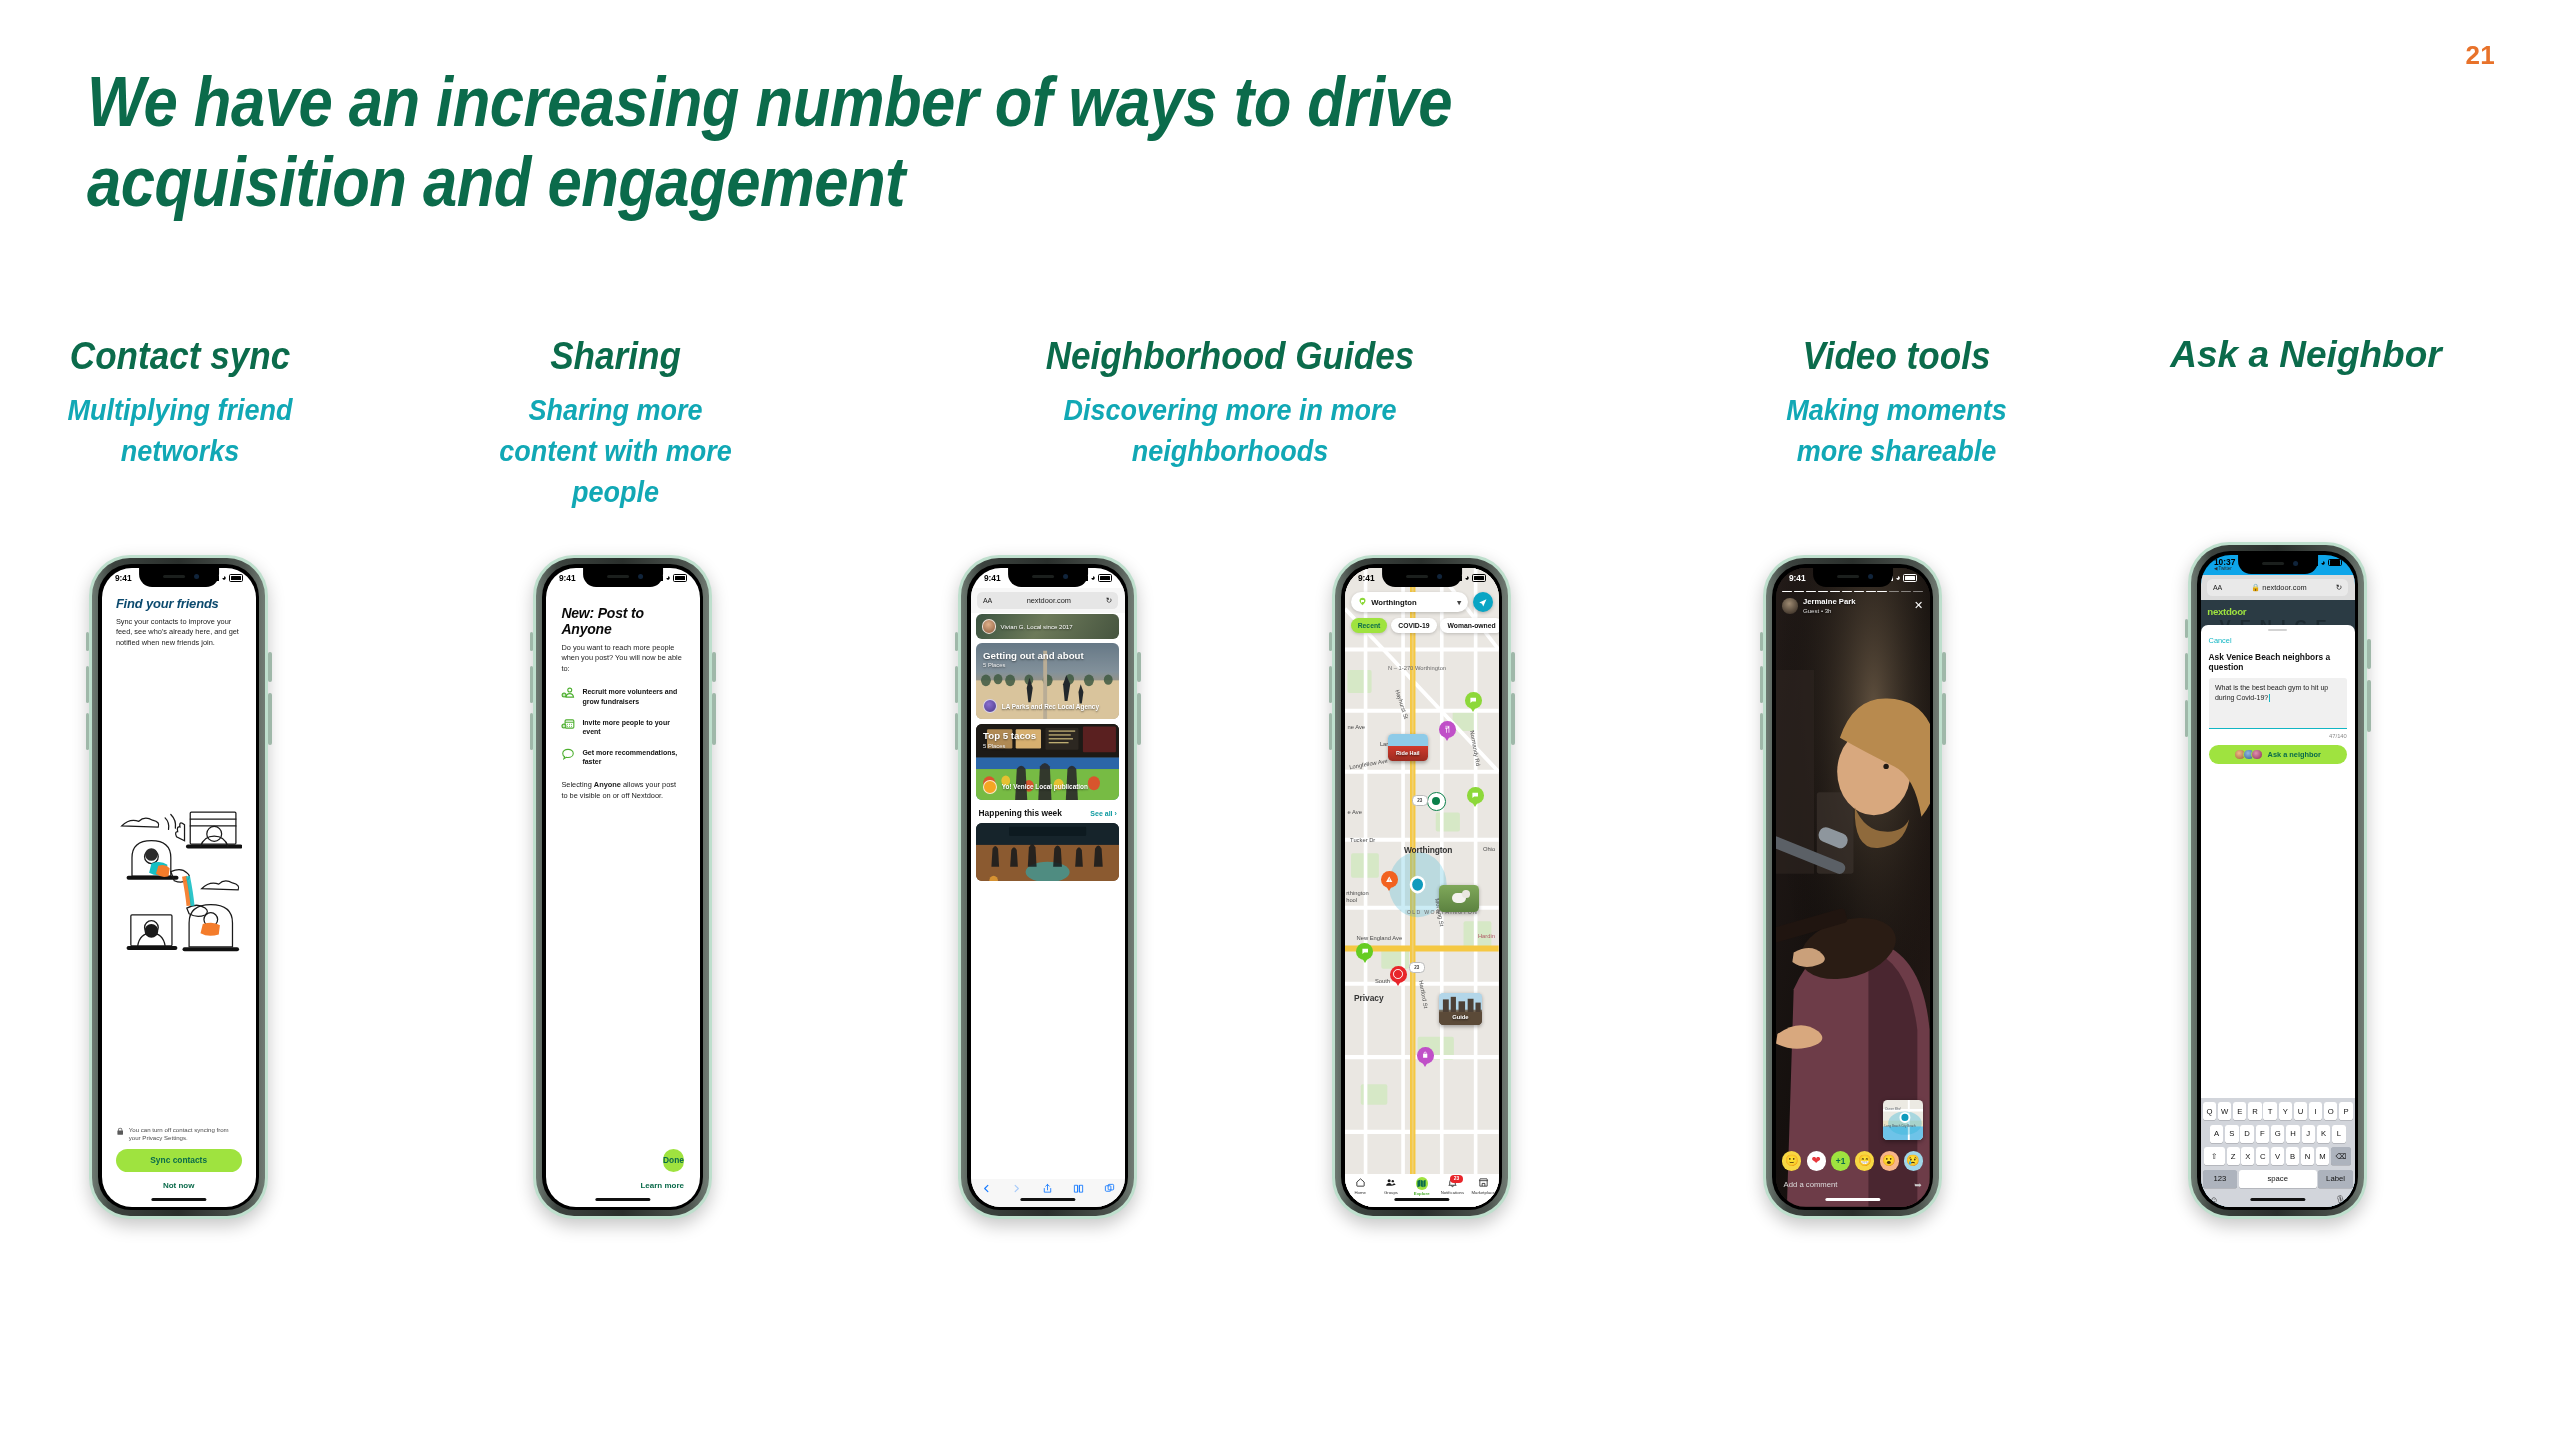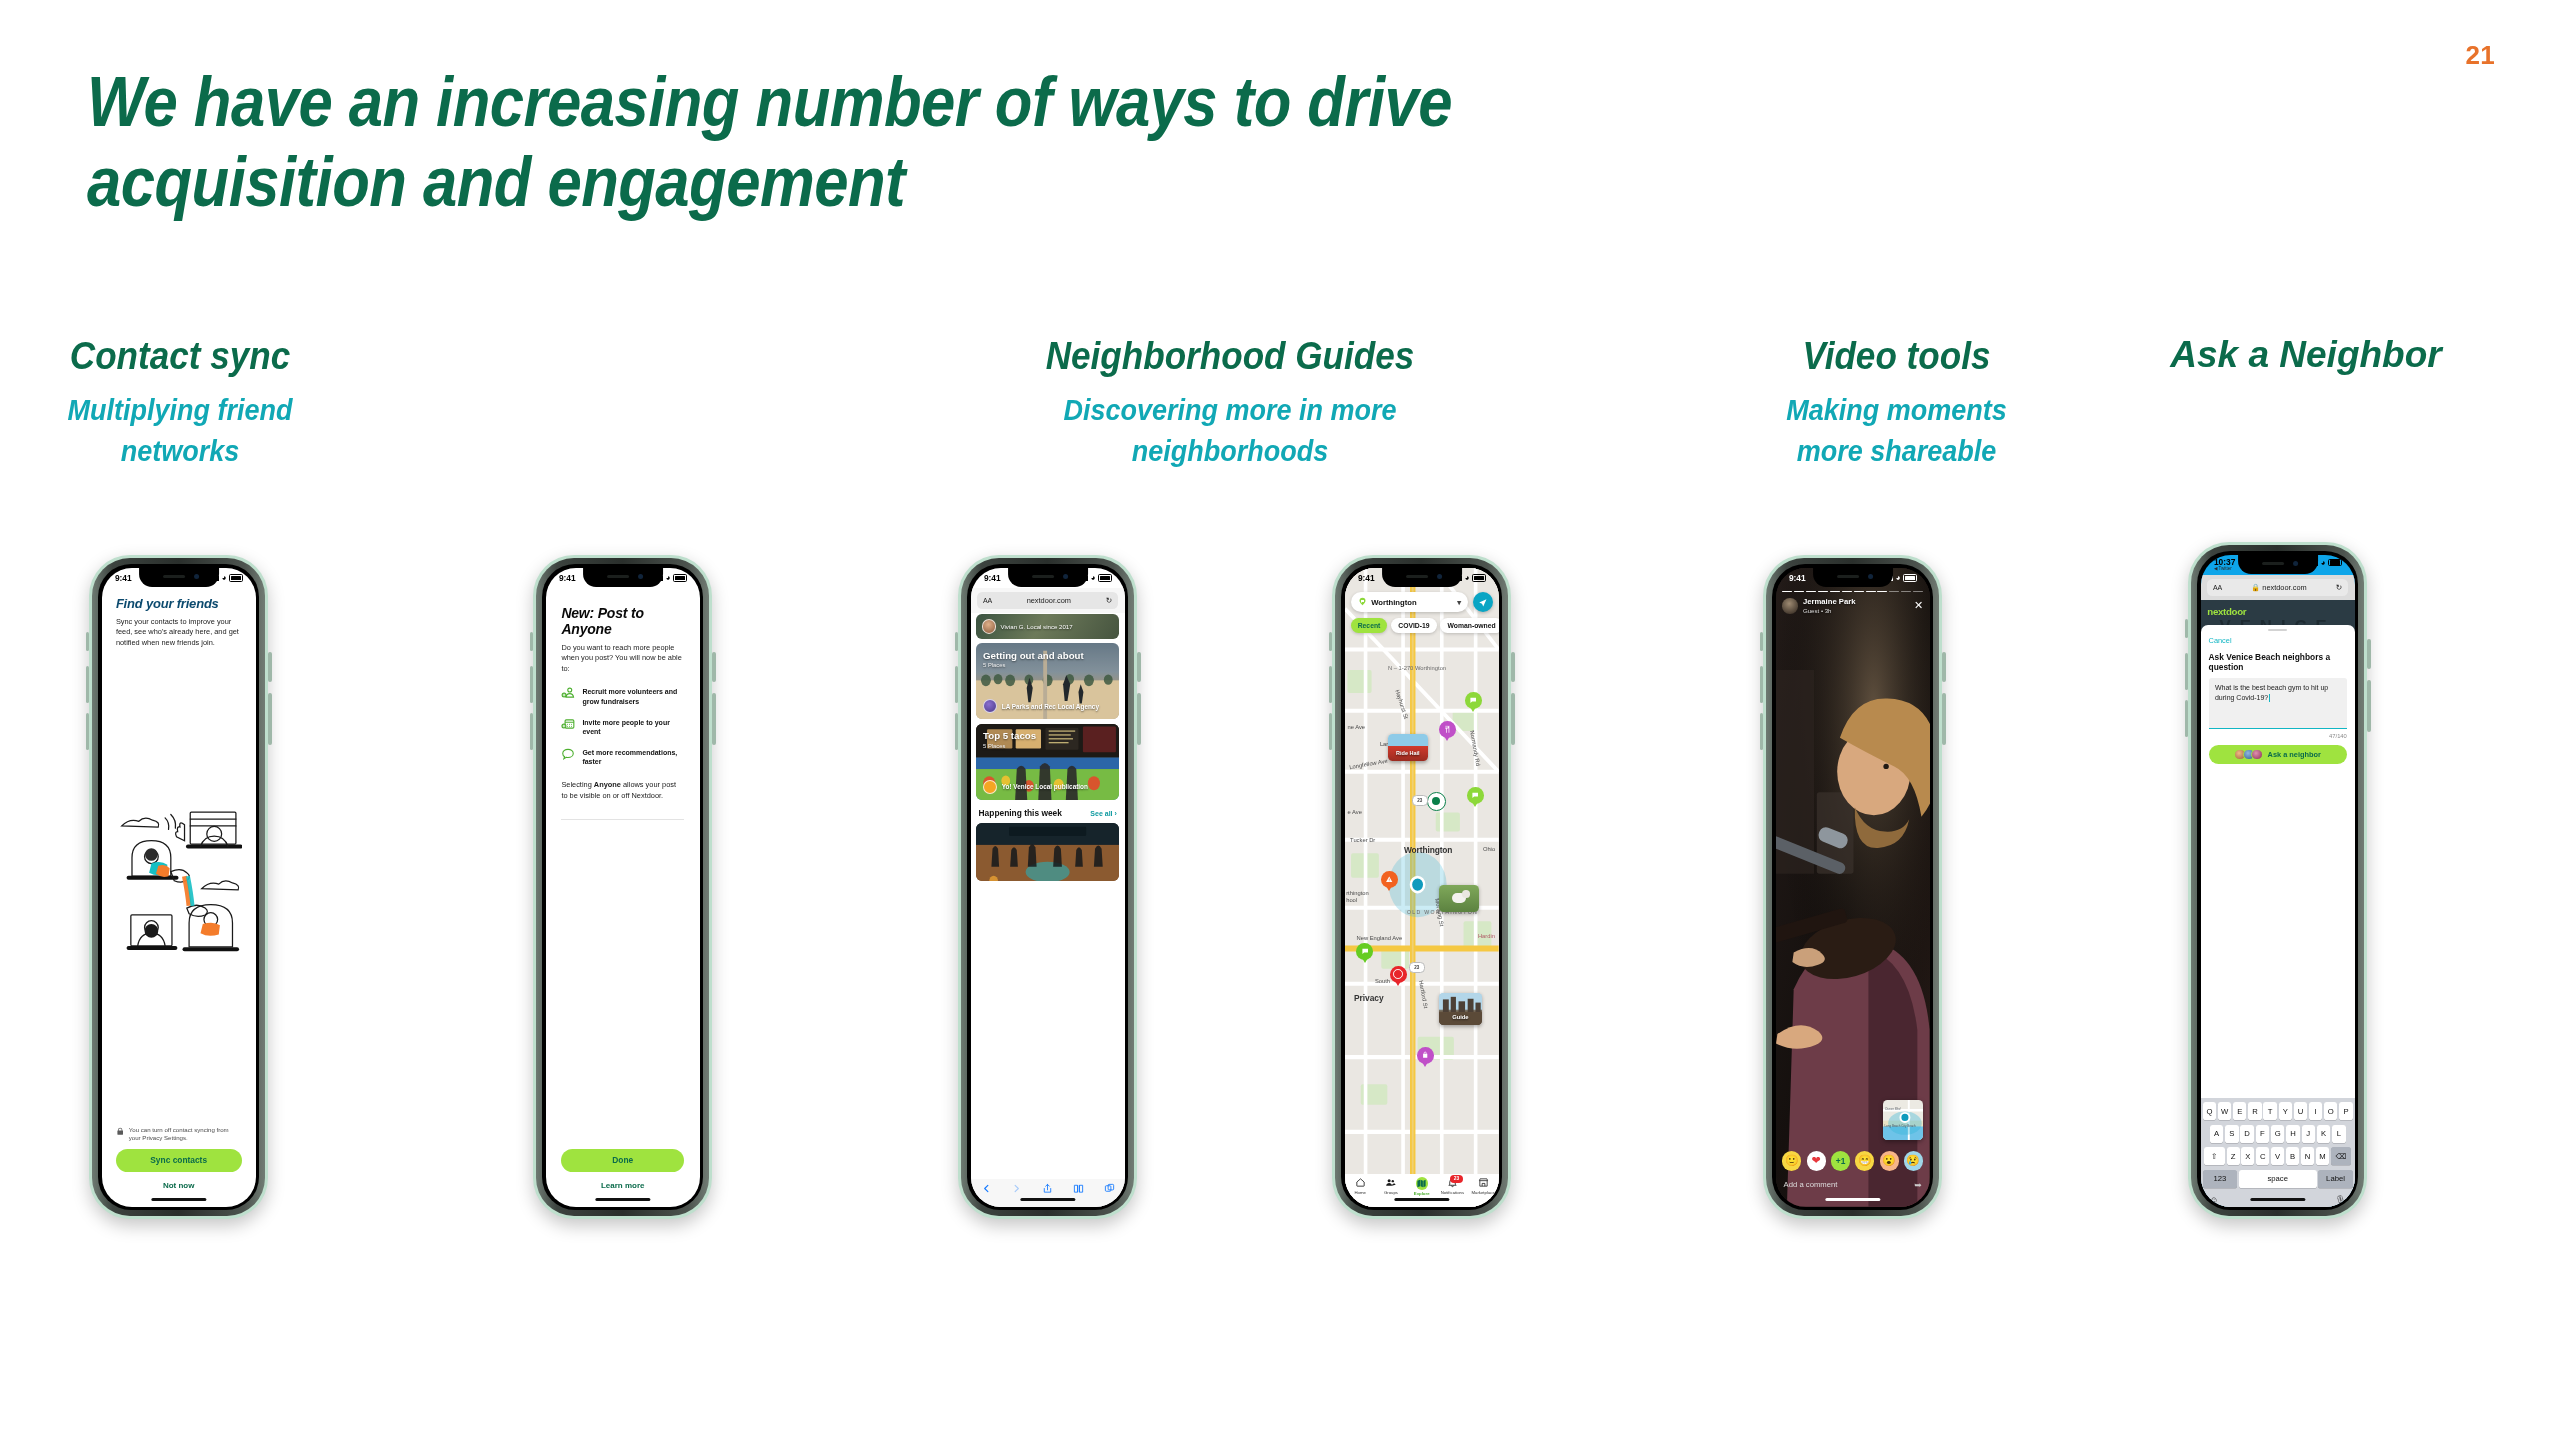--- a/index.html
+++ b/index.html
@@ -118,21 +118,21 @@
     background:#9fe33f;border-radius:14px;height:23px;
     display:flex;align-items:center;justify-content:center;
     color:#0b6b4b;font-weight:700;font-size:8.4px;
   }
   .btn-text{
     margin-top:9px;margin-bottom:16.7px;text-align:center;
     color:#0b6b4b;font-weight:700;font-size:8px;
   }
 
   
-  .p2 .body{padding:37px 15.5px 0;box-sizing:border-box;height:100%;display:flex;flex-direction:column;}
+  .p2 .body{padding:37px 15.5px 0;box-sizing:border-box;height:100%;display:flex;flex-direction:column;align-items:flex-end;}
   .p2 h2{margin:0;font-size:14px;font-style:italic;font-weight:700;letter-spacing:-0.2px;color:#0a0a0a;}
   .p2 .lead{margin:5.8px 0 0;font-size:7.4px;line-height:1.45;color:#1a1a1a;}
   .feats{margin-top:11.6px;display:flex;flex-direction:column;gap:11px;}
   .feat{display:flex;gap:7px;align-items:flex-start;}
   .feat .ic{width:14px;height:14px;flex:none;color:#4caf2e;}
   .feat .tx{font-size:7px;font-weight:700;line-height:1.35;color:#111;padding-top:0.6px;}
   .p2 .note{margin-top:13px;font-size:7.4px;line-height:1.45;color:#1a1a1a;}
   .p2 .note b{font-weight:700;}
   .p2 .sep{margin-top:10.3px;height:0.6px;background:#e3e3e3;}
 
@@ -243,20 +243,24 @@
 <div class="slide">
 
   <div class="page-num">21</div>
 
   <div class="headline">We have an increasing number of ways to drive acquisition and engagement</div>
 
   <div class="cols">
     <div class="col" style="left:45px;width:270px;">
       <div class="col-title">Contact sync</div>
       <div class="col-sub">Multiplying friend networks</div>
+    </div>
+    <div class="col" style="left:477px;width:277px;">
+      <div class="col-title">Sharing</div>
+      <div class="col-sub">Sharing more content with more people</div>
     </div>
     <div class="col" style="left:1024px;width:412px;">
       <div class="col-title">Neighborhood Guides</div>
       <div class="col-sub">Discovering more in more neighborhoods</div>
     </div>
     <div class="col" style="left:1745px;width:303px;">
       <div class="col-title">Video tools</div>
       <div class="col-sub">Making moments more shareable</div>
     </div>
     <div class="col" style="left:2145px;width:322px;">

